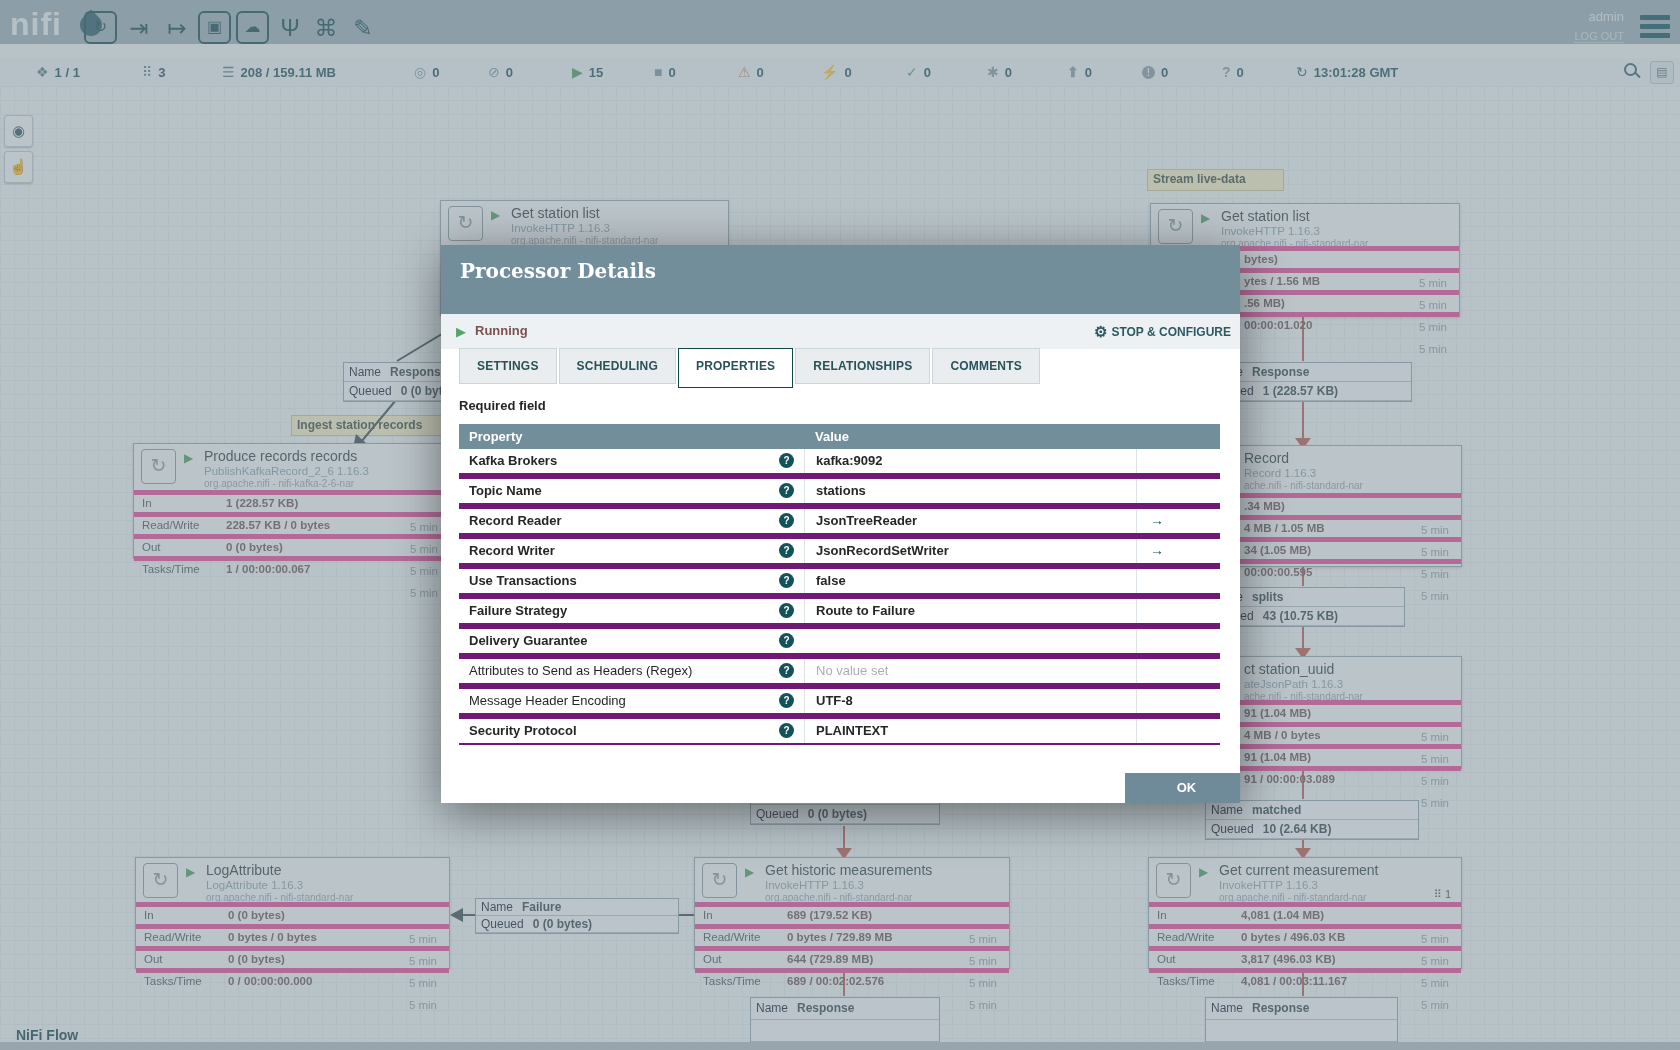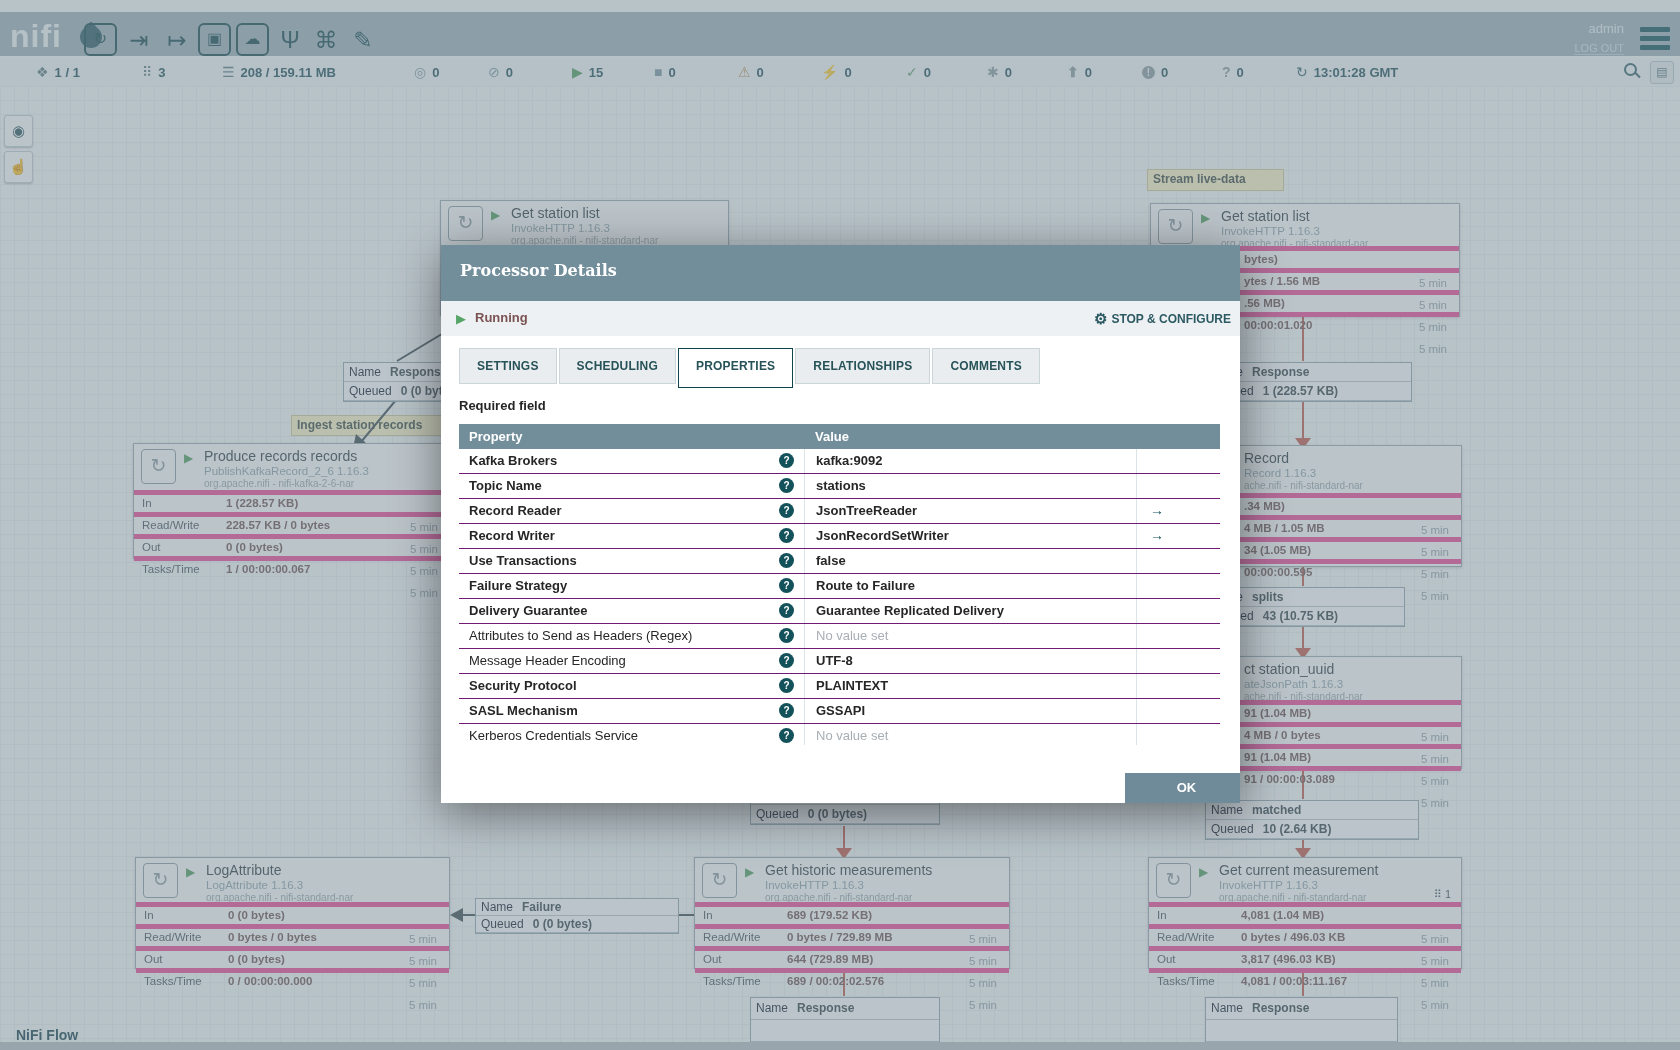--- a/index.html
+++ b/index.html
@@ -1,19 +1,19 @@
 <!DOCTYPE html>
 <html><head>
 <meta charset="utf-8">
 <style>
   html,body{margin:0;padding:0;background:#222;}
   #page{position:relative;width:1680px;height:1050px;overflow:hidden;
         font-family:"Liberation Sans",sans-serif;background:#f7fafb;}
   
-  #topbar{position:absolute;left:0;top:12px;width:1680px;height:44px;background:#9fb3bc;}
+  #topbar{position:absolute;left:0;top:0;width:1680px;height:44px;background:#9fb3bc;}
   .brand{position:absolute;left:10px;top:6px;font-size:32px;font-weight:bold;color:#f2f6f7;letter-spacing:1px;}
   .drop{position:absolute;left:80px;top:14px;width:22px;height:22px;background:#2a5b64;
         border-radius:0 50% 50% 50%;transform:rotate(45deg);}
   .tbi{position:absolute;top:11px;width:34px;height:34px;color:#12474f;font-size:23px;
        text-align:center;line-height:34px;cursor:grab;}
   .tbi.box{border:2px solid #12474f;border-radius:6px;width:29px;height:29px;font-size:16px;line-height:28px;}
   .useradmin{position:absolute;right:56px;top:9px;font-size:13px;color:#e8eff1;text-align:right;}
   .logout{position:absolute;right:56px;top:30px;font-size:11px;color:#d6e1e5;border-bottom:1px solid #c2d2d7;cursor:pointer;}
   .burger{position:absolute;right:10px;top:15px;width:30px;height:26px;cursor:pointer;}
   .burger i{display:block;width:30px;height:5px;background:#11505a;border-radius:1px;margin-bottom:4px;}
@@ -55,37 +55,37 @@
          white-space:nowrap;overflow:hidden;}
   .cll{color:#0f172a;margin-right:9px;}
   .clv{color:#35424a;font-weight:bold;}
   .crumb{position:absolute;left:16px;top:1027px;font-size:14px;font-weight:bold;color:#123f4a;cursor:pointer;}
   .bstrip{position:absolute;left:0;top:1042px;width:1680px;height:8px;background:#b6bfc3;}
   
   #dim{position:absolute;left:0;top:0;width:1680px;height:1050px;background:rgba(121,139,150,.5);z-index:5;}
   
   #modal{position:absolute;left:441px;top:245px;width:799px;height:558px;background:#fff;z-index:10;
          box-shadow:0 10px 45px rgba(0,0,0,.45);}
-  .mhead{height:56px;background:#728e9b;line-height:52px;padding-left:19px;
-         font-family:"DejaVu Serif",serif;font-size:16px;font-weight:bold;color:#fff;}
+  .mhead{height:69px;background:#728e9b;line-height:52px;padding-left:19px;
+         font-family:"DejaVu Serif",serif;font-size:20px;font-weight:bold;color:#fff;}
   .mstatus{height:35px;background:#eef1f3;position:relative;}
   .mplay{position:absolute;left:15px;top:10px;color:#55a468;font-size:13px;}
   .mstate{position:absolute;left:34px;top:9px;font-size:13px;font-weight:bold;color:#7a5252;}
   .maction{position:absolute;right:9px;top:9px;font-size:12px;font-weight:bold;color:#2c5a63;cursor:pointer;}
   .mgear{font-size:15px;margin-right:4px;vertical-align:-1px;}
   .tabs{position:absolute;left:18px;top:103px;display:flex;gap:2px;}
   .tab{height:34px;line-height:34px;padding:0 17px;background:#e9edef;border:1px solid #cbd6da;
        font-size:12px;font-weight:bold;color:#275258;letter-spacing:.2px;cursor:pointer;}
   .tab.active{background:#fff;border:1px solid #0f454d;height:38px;position:relative;z-index:2;}
   .reqnote{position:absolute;left:18px;top:153px;font-size:13px;font-weight:bold;color:#262626;}
   .tbl{position:absolute;left:18px;top:179px;width:761px;height:321px;overflow:hidden;background:#fff;}
   .thead{height:25px;background:#728e9b;color:#fff;font-size:13px;font-weight:bold;position:relative;}
   .thp{position:absolute;left:10px;line-height:25px;}
   .thv{position:absolute;left:356px;line-height:25px;}
-  .trow{position:relative;height:24px;border-bottom:1px solid #701a75;font-size:13px;line-height:23px;background:#fff;}
+  .trow{position:relative;height:24px;border-bottom:6px solid #701a75;font-size:13px;line-height:23px;background:#fff;}
   .tprop{position:absolute;left:0;top:0;width:345px;height:24px;padding-left:10px;box-sizing:border-box;color:#262626;}
   .req .pname{font-weight:bold;}
   .qicon{position:absolute;right:10px;top:4px;width:15px;height:15px;border-radius:50%;background:#14525b;color:#fff;
          font-size:10px;font-weight:bold;text-align:center;line-height:15px;cursor:pointer;}
   .tval{position:absolute;left:345px;top:0;width:332px;height:24px;padding-left:11px;box-sizing:border-box;
         border-left:1px solid #dde4e8;color:#262626;font-weight:bold;}
   .tval.unset{color:#a7afb4;font-weight:normal;}
   .tact{position:absolute;left:677px;top:0;width:84px;height:24px;border-left:1px solid #dde4e8;}
   .golink{margin-left:13px;color:#0f4e57;font-weight:bold;font-size:14px;cursor:pointer;}
   .okbtn{position:absolute;right:0;bottom:0;width:107px;height:30px;background:#6f8a98;color:#fff;
@@ -462,21 +462,20 @@
         <div class="tval">false</div>
           <div class="tact"></div>
       </div>
       <div class="trow">
         <div class="tprop req"><span class="pname">Failure Strategy</span><span class="qicon">?</span></div>
         <div class="tval">Route to Failure</div>
           <div class="tact"></div>
       </div>
       <div class="trow">
         <div class="tprop req"><span class="pname">Delivery Guarantee</span><span class="qicon">?</span></div>
-        <div class="tval">Guarantee Replicated Delivery</div>
           <div class="tact"></div>
       </div>
       <div class="trow">
         <div class="tprop"><span class="pname">Attributes to Send as Headers (Regex)</span><span class="qicon">?</span></div>
         <div class="tval unset">No value set</div>
           <div class="tact"></div>
       </div>
       <div class="trow">
         <div class="tprop"><span class="pname">Message Header Encoding</span><span class="qicon">?</span></div>
         <div class="tval">UTF-8</div>

